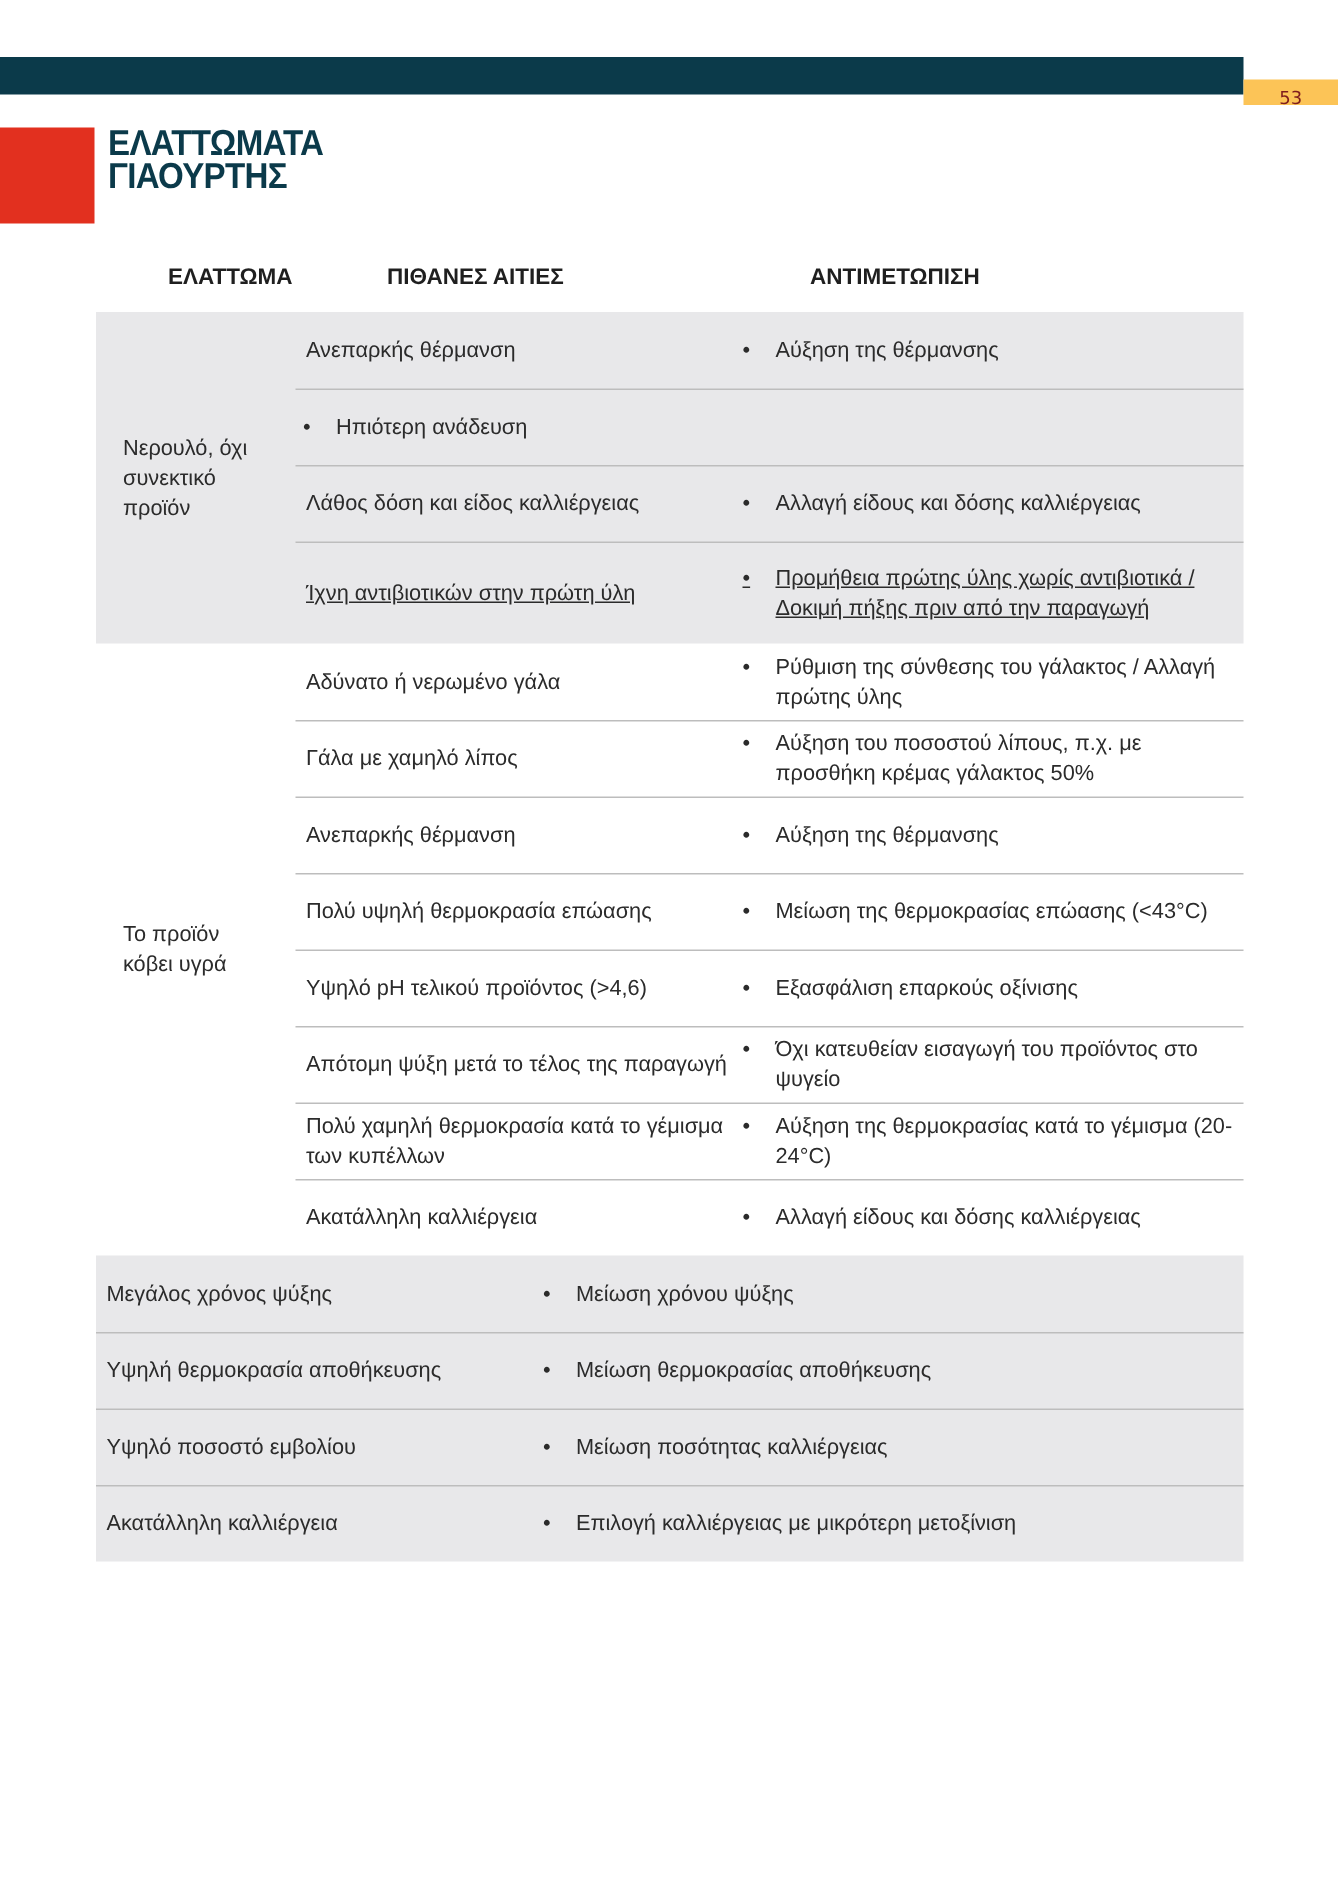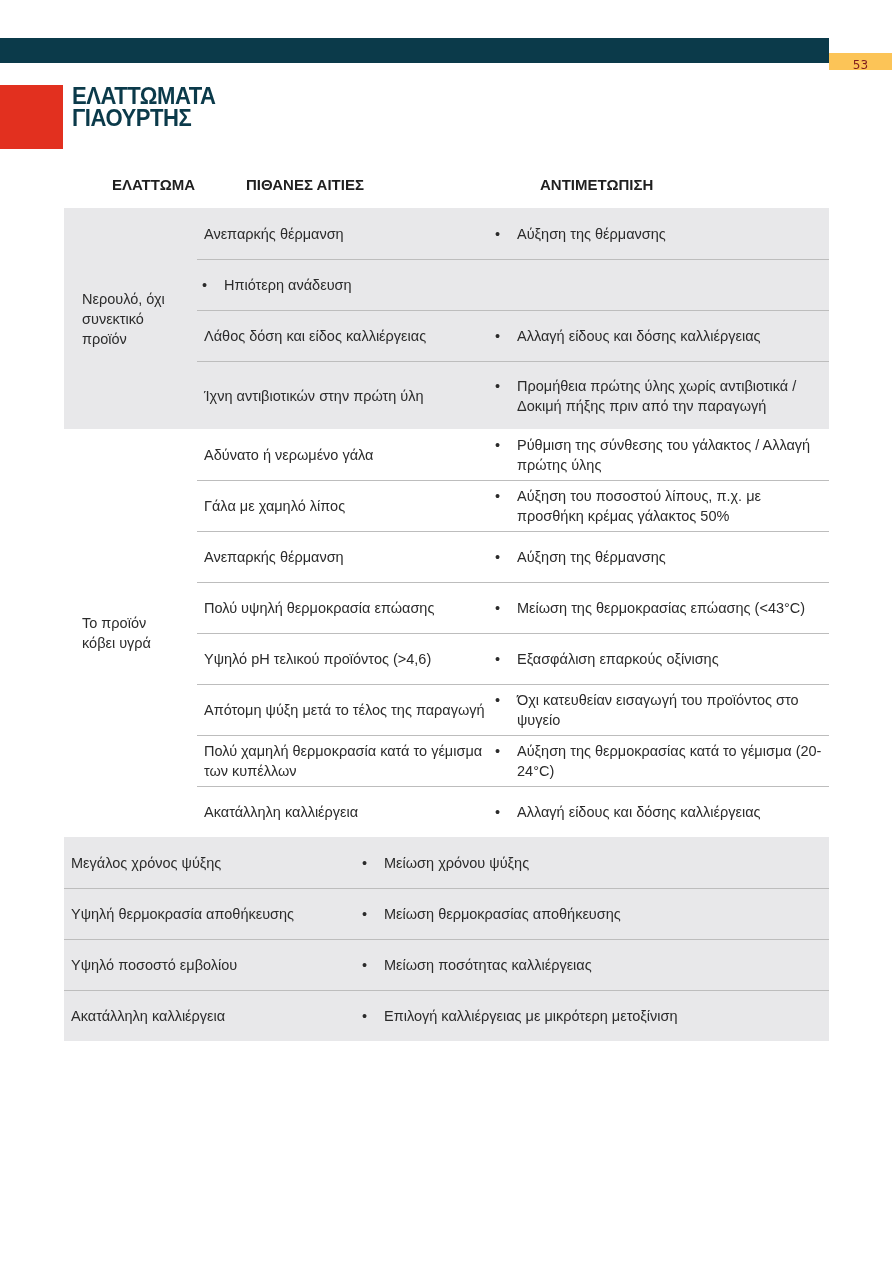--- a/index.html
+++ b/index.html
@@ -23,36 +23,36 @@
   .rows { flex:1; }
   .row { display:flex; height:51px; border-top:1px solid #bdbdbd; box-sizing:border-box;align-items:center; }
   .row:first-child { border-top:none; }
   .cause { width:293px; padding-left:7px; box-sizing:border-box; display:flex; align-items:center;
            font-size:14.5px; line-height:20px; font-family:"Liberation Sans", sans-serif; }
   .remedy { flex:1; display:flex; align-items:center; box-sizing:border-box; padding-left:5px;
             font-size:14.5px; line-height:20px; font-family:"Liberation Sans", sans-serif; }
   .remedy .bullet { width:22px; flex:none; align-self:flex-start; padding-top:0; text-align:left; }
   .remedy .rtext { flex:1; padding-right:4px; }
   .remedy .wrap { display:flex; width:100%; }
-  .row.tall { height:68px; }
+  .row.tall { height:68px;text-decoration:underline; }
 </style>
 </head>
 <body>
 
 <div class="topbar"></div>
 <div class="pagenum">53</div>
 <div class="redblock"></div>
 <div class="title">
   <div>ΕΛΑΤΤΩΜΑΤΑ</div>
   <div>ΓΙΑΟΥΡΤΗΣ</div>
 </div>
 
 <div class="thead">
   <span style="left:70px">ΕΛΑΤΤΩΜΑ</span>
-  <span style="left:204px">ΠΙΘΑΝΕΣ ΑΙΤΙΕΣ</span>
+  <span style="left:216px">ΠΙΘΑΝΕΣ ΑΙΤΙΕΣ</span>
   <span style="left:498px">ΑΝΤΙΜΕΤΩΠΙΣΗ</span>
 </div>
 
 <div class="table" id="tbl">
     <div class="section gray">
       <div class="defect" style="padding-right: 14px;">Νερουλό, όχι συνεκτικό προϊόν</div>
       <div class="rows">
         <div class="row">
           <div class="cause">Ανεπαρκής θέρμανση</div>
           <div class="remedy">

